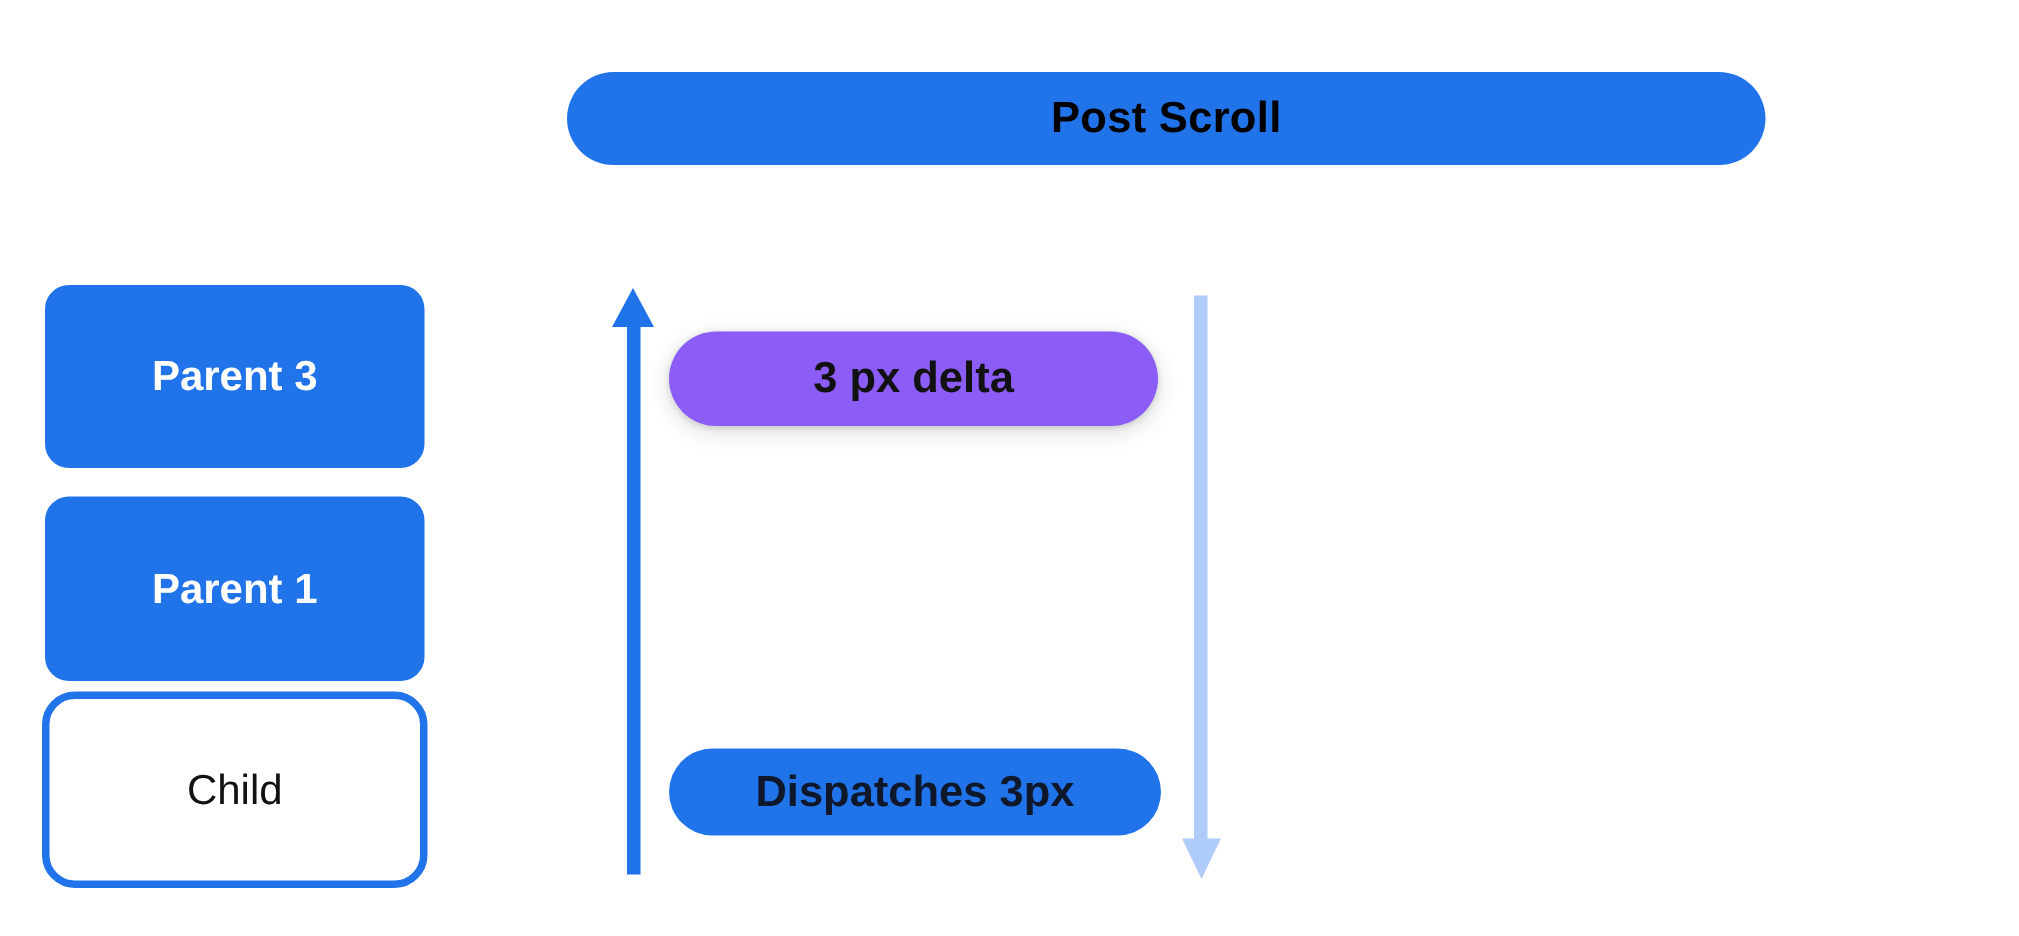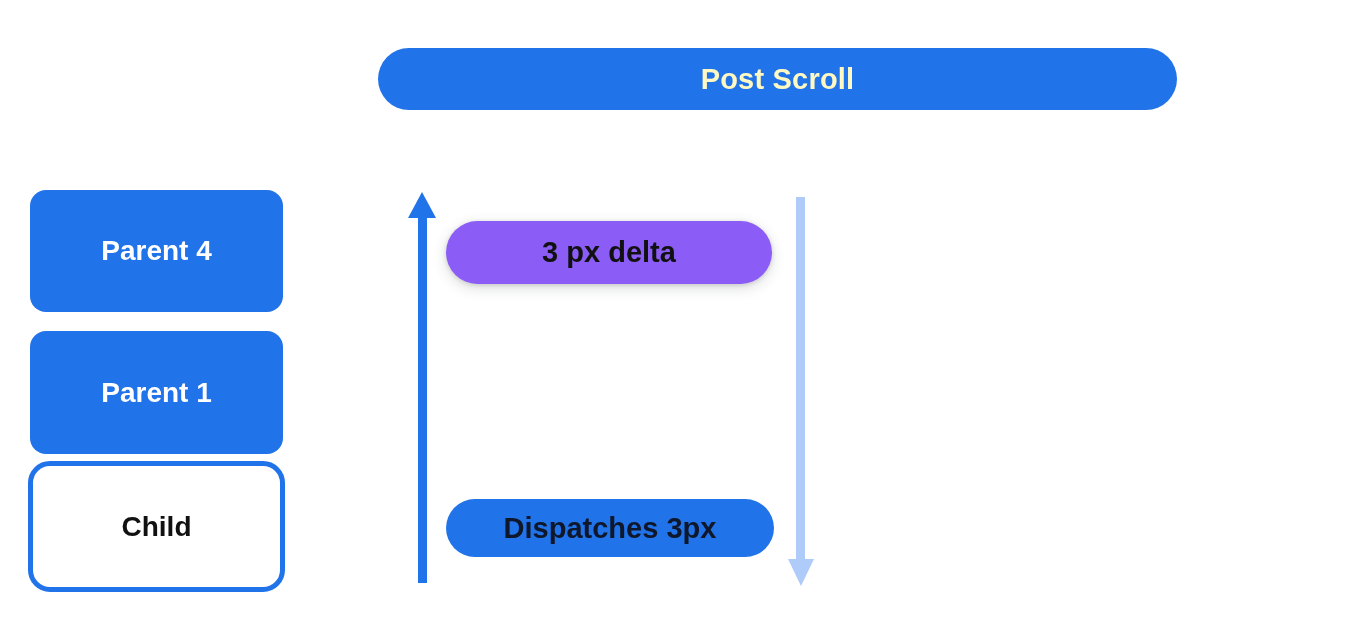--- a/index.html
+++ b/index.html
@@ -20,21 +20,21 @@
   }
 
   
   .header-pill {
     position: absolute;
     left: 378px; top: 48px;
     width: 799px; height: 62px;
     background: var(--primary-blue);
     border-radius: 31px;
     display: flex; align-items: center; justify-content: center;
-    color: #fef9c3;
+    color: #000000;
     font-size: 29px;
     font-weight: 700;
     letter-spacing: 0.2px;
   }
 
   
   .stack-box {
     position: absolute;
     left: 30px;
     width: 253px;
@@ -45,21 +45,21 @@
   .stack-box.filled {
     background: var(--primary-blue);
     color: #ffffff;
     border-radius: 16px;
   }
   .stack-box.outlined {
     background: #ffffff;
     color: var(--text-dark);
     border: 5px solid var(--primary-blue);
     border-radius: 22px;
-    font-weight: 700;
+    font-weight: 400;
   }
   .box-parent2 { top: 190px; height: 122px; }
   .box-parent1 { top: 331px; height: 123px; }
   .box-child   { top: 461px; height: 131px; left: 28px; width: 257px; }
 
   
   .arrow { position: absolute; }
   .arrow .shaft { position: absolute; }
   .arrow .head  { position: absolute; width: 0; height: 0; }
 
@@ -112,21 +112,21 @@
     font-weight: 700;
   }
 </style>
 </head>
 <body>
 
 <div class="canvas">
 
   <div class="header-pill">Post Scroll</div>
 
-  <div class="stack-box filled box-parent2">Parent 4</div>
+  <div class="stack-box filled box-parent2">Parent 3</div>
 
   <div class="stack-box filled box-parent1">Parent 1</div>
 
   <div class="stack-box outlined box-child">Child</div>
 
   <div class="arrow arrow-up">
     <div class="head"></div>
     <div class="shaft"></div>
   </div>
 

